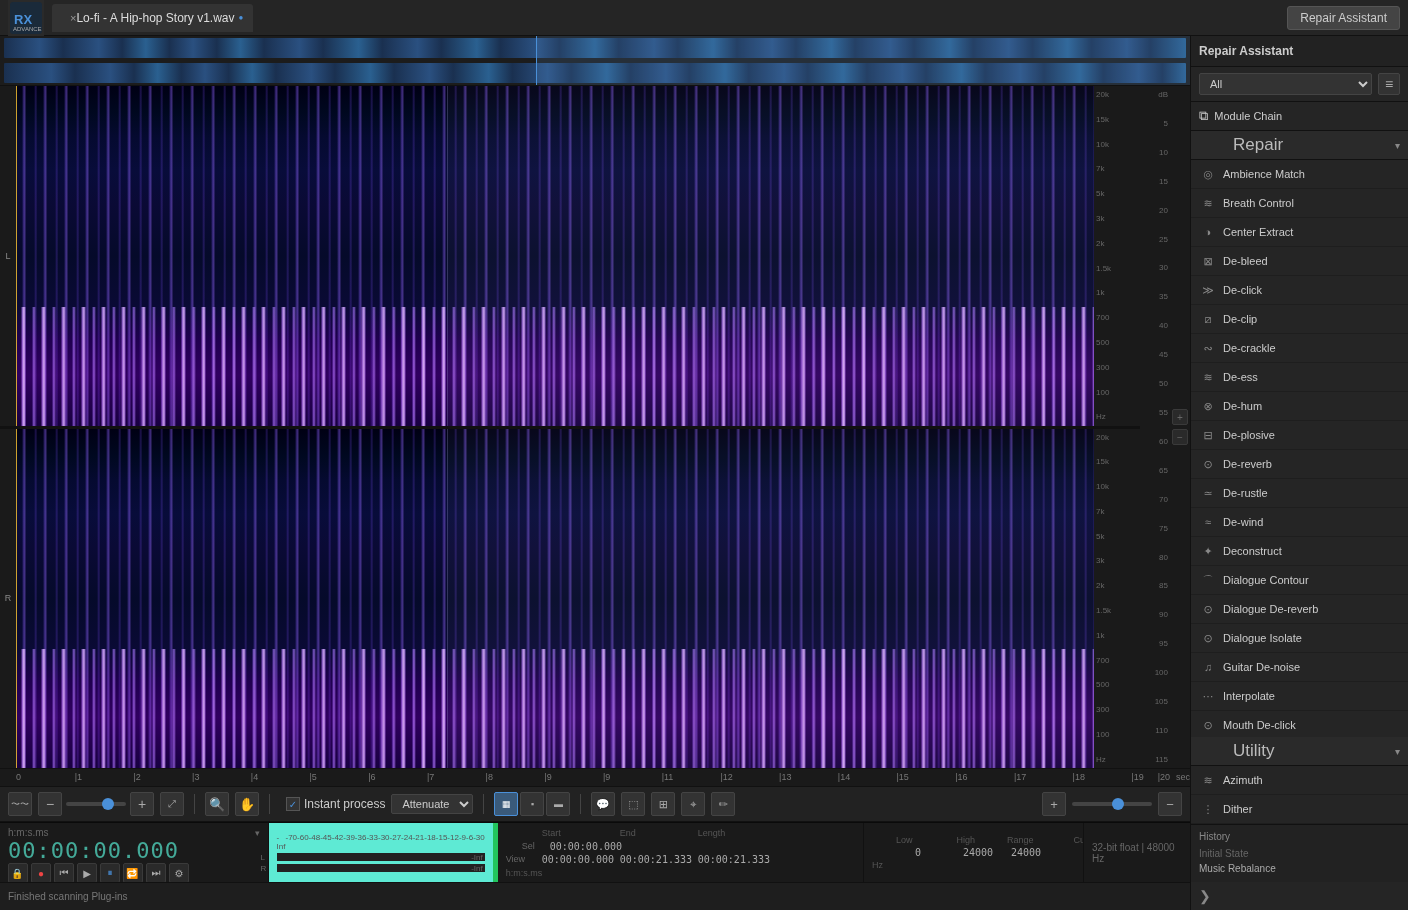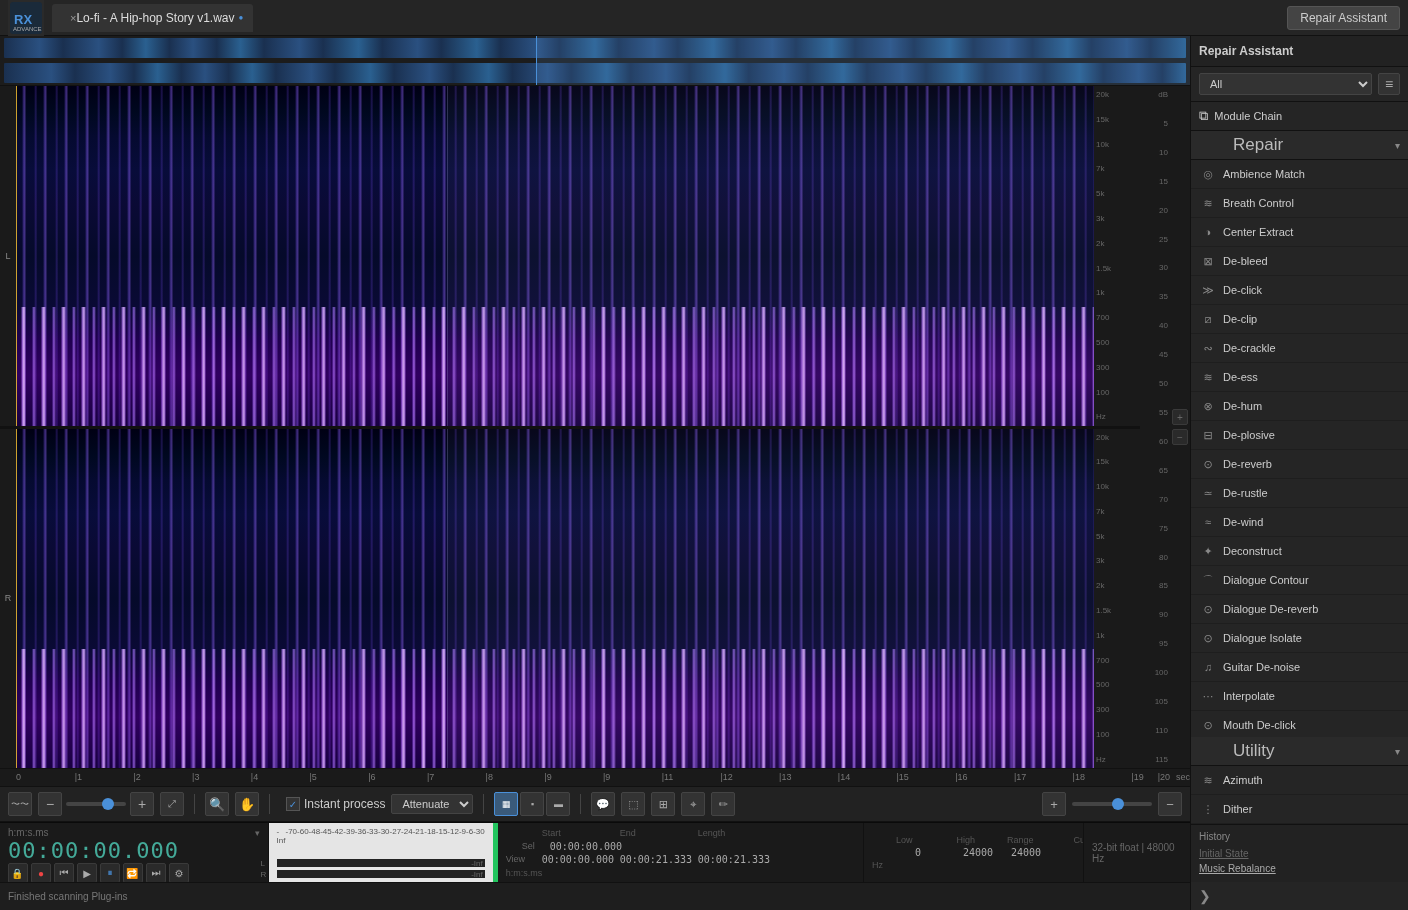--- a/index.html
+++ b/index.html
@@ -406,21 +406,20 @@
     .history-title {
       font-size: 10px;
       color: #888;
       margin-bottom: 4px;
     }
     .history-item {
       font-size: 10px;
       color: #aaa;
       padding: 2px 0;
       cursor: pointer;
-      text-decoration: underline;
     }
     .history-initial {
       color: #666;
     }
 
     .spectrogram-wrapper {
       display: flex;
       flex: 1;
       overflow: hidden;
       position: relative;
@@ -774,21 +773,21 @@
           <div class="t-btn" style="color:#e44;">●</div>
           <div class="t-btn">⏮</div>
           <div class="t-btn">▶</div>
           <div class="t-btn" style="color:#4a90d9;">⏸</div>
           <div class="t-btn">🔁</div>
           <div class="t-btn">⏭</div>
           <div class="t-btn">⚙</div>
         </div>
       </div>
 
-      <div style="flex:1;background:#e5e5e5;padding:4px 8px;display:flex;flex-direction:column;justify-content:space-between;">
+      <div style="flex:1;background:#5eead4;padding:4px 8px;display:flex;flex-direction:column;justify-content:center;">
         <div style="font-size:8px;color:#555;display:flex;justify-content:space-between;margin-bottom:2px;">
           <span>-Inf</span>
             <span>-70</span>
             <span>-60</span>
             <span>-48</span>
             <span>-45</span>
             <span>-42</span>
             <span>-39</span>
             <span>-36</span>
             <span>-33</span>

